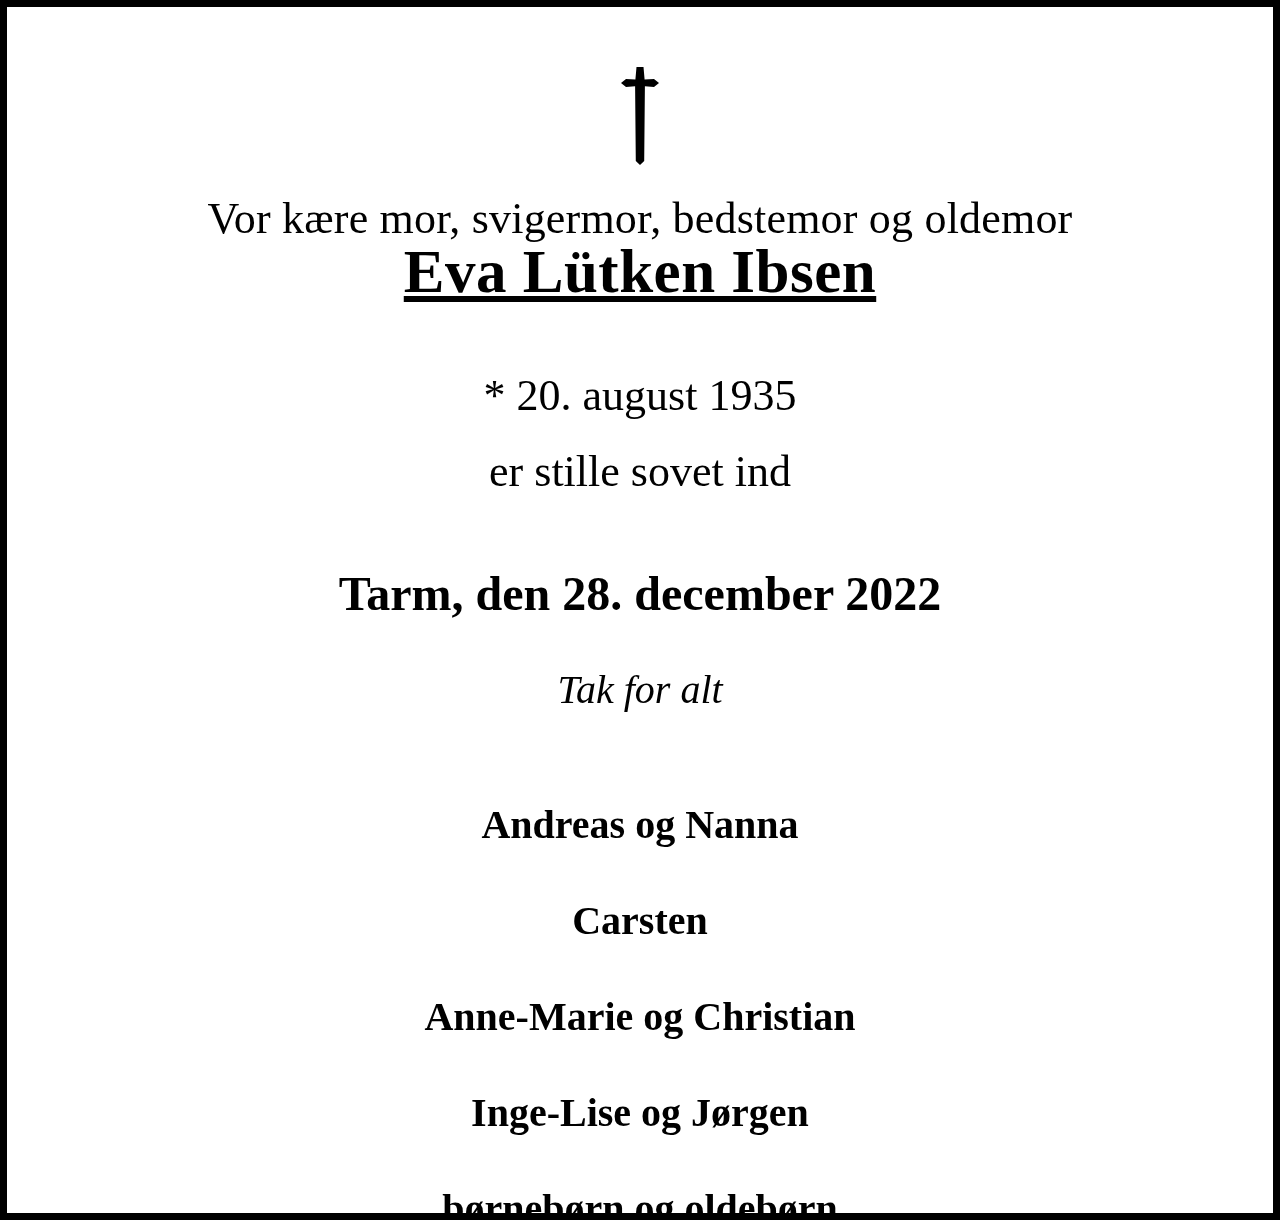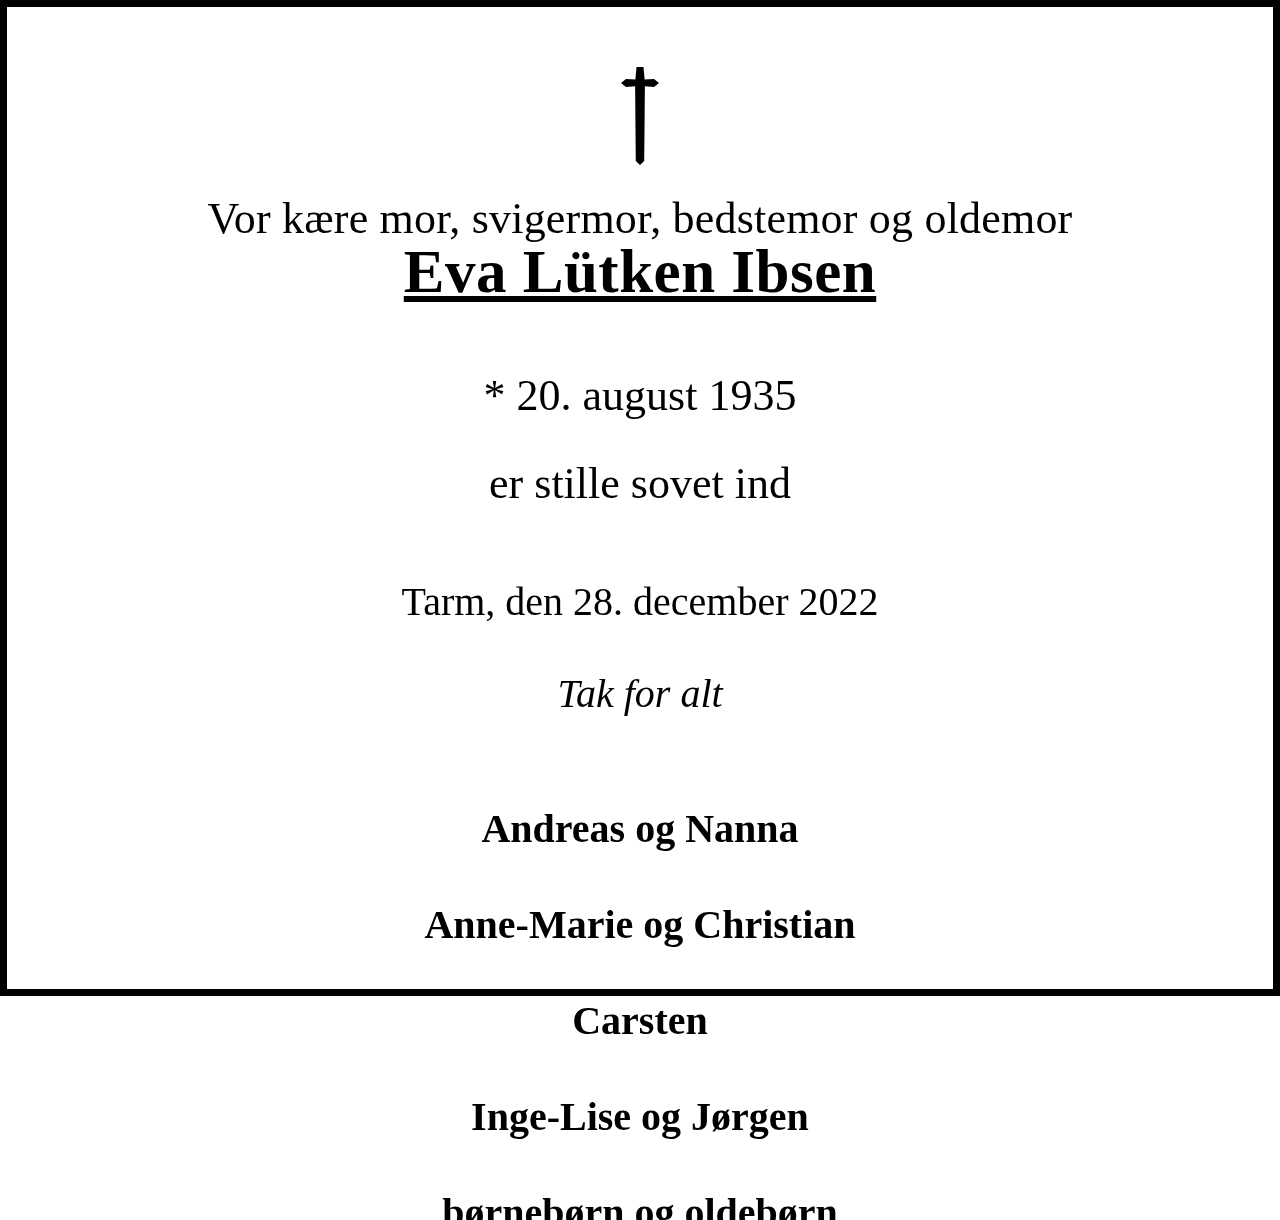--- a/index.html
+++ b/index.html
@@ -10,21 +10,21 @@
   body {
     width: 1280px;
     height: 1220px;
     font-family: "Liberation Serif", serif;
     color: #000000;
     overflow: hidden;
   }
   .notice {
     box-sizing: border-box;
     width: 1280px;
-    height: 996px;
+    height: 1220px;
     border: 7px solid #000000;
     background: #ffffff;
     padding: 36px 40px 20px 40px;
     display: flex;
     flex-direction: column;
     align-items: center;
     text-align: center;
   }
   .cross-wrap {
     margin-top: 22px;
@@ -50,25 +50,26 @@
     font-weight: bold;
     letter-spacing: 0.5px;
     text-decoration: underline;
   }
   .born {
     font-size: 44px;
     margin-top: 72px;
   }
   .passed {
     font-size: 44px;
-    margin-top: 44px;
+    margin-top: 32px;
   }
   .place-date {
-    font-size: 40px;
+    font-size: 48px;
     margin-top: 76px;
+    font-weight: bold;
   }
   .thanks {
     font-size: 40px;
     font-style: italic;
     margin-top: 52px;
   }
   .survivors {
     margin-top: 48px;
     font-weight: bold;
     font-size: 40px;
@@ -105,20 +106,20 @@
   <div class="line born">* 20. august 1935</div>
 
   <div class="line passed">er stille sovet ind</div>
 
   <div class="line place-date">Tarm, den 28. december 2022</div>
 
   <div class="line thanks">Tak for alt</div>
 
   <div class="survivors">
     <div>Andreas og Nanna</div>
+    <div>Carsten</div>
     <div>Anne-Marie og Christian</div>
-    <div>Carsten</div>
     <div>Inge-Lise og Jørgen</div>
     <div>børnebørn og oldebørn</div>
   </div>
 
 
 </div>
 
 </body></html>

